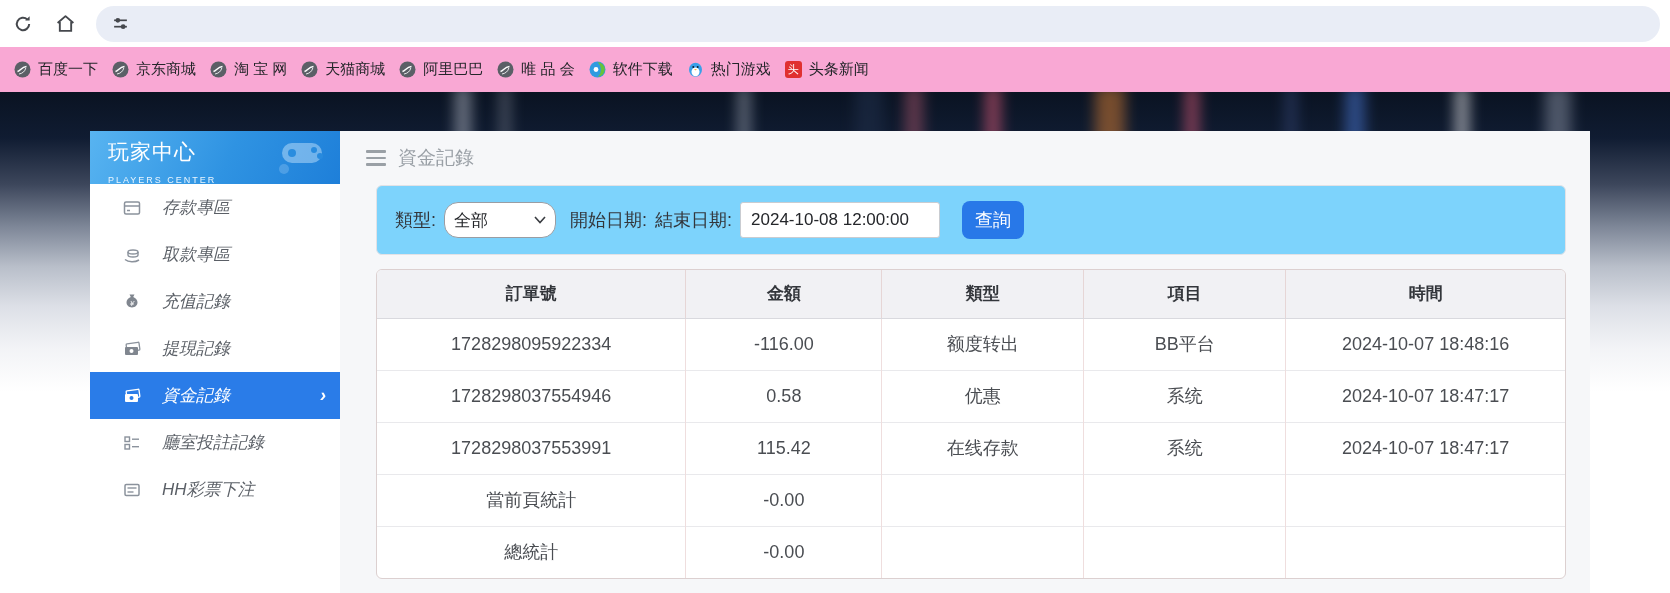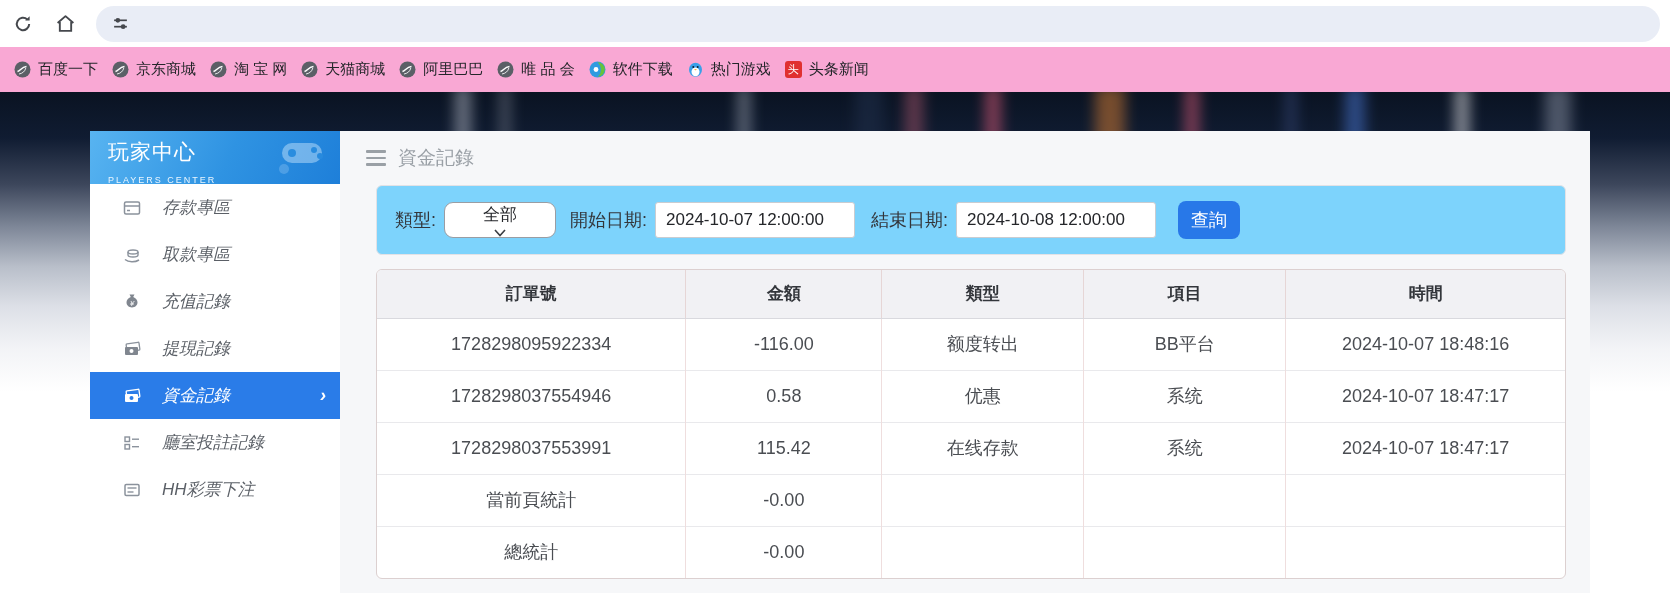--- a/index.html
+++ b/index.html
@@ -50,23 +50,23 @@
   
   .main { position:absolute; left:340px; top:39px; right:80px; bottom:0; background:#f6f7f9; }
   .main-head { display:flex; align-items:center; gap:12px; padding:14px 0 0 26px; height:40px; }
   .burger { width:20px; display:flex; flex-direction:column; gap:4px; cursor:pointer; }
   .burger span { height:2.5px; background:#9aa0a6; border-radius:1px; }
   .main-title { font-size:19px; color:#9aa0a6; }
 
   .filter-card { margin:14px 24px 0 36px; height:70px; background:#7dd3fc; border:1px solid #e2e2e6;
     border-radius:6px; display:flex; align-items:center; padding:0 18px; gap:8px; }
   .f-label { font-size:18px; color:#33363b; white-space:nowrap; }
-  .f-select { width:112px; height:36px; background:#fff; border:1px solid #9a9da3; border-radius:9px;
+  .f-select { width:112px; height:36px; background:#fff; border:1px solid #9a9da3; border-radius:14px;
     display:flex; align-items:center; justify-content:space-between; padding:0 9px; cursor:pointer;
-    font-size:17px; color:#24262a; margin-right:6px;flex-direction:column; }
+    font-size:17px; color:#24262a; margin-right:6px; }
   .f-input { width:200px; height:36px; background:#fff; border:1px solid #c9ccd1; border-radius:3px;
     font-size:17px; color:#24262a; padding:0 10px; font-family:"Liberation Sans",sans-serif; margin-right:8px; }
   .f-btn { width:62px; height:38px; background:#2878e8; color:#fff; border:none; border-radius:8px;
     font-size:18px; cursor:pointer; margin-left:6px; font-family:Liberation Sans, sans-serif; }
 
   .table-card { margin:14px 24px 0 36px; background:#fff; border:1px solid #dcd0d0; border-radius:6px; overflow:hidden; }
   table { width:100%; border-collapse:collapse; }
   th { height:48px; background:#f1f1f4; font-size:17px; color:#33363b; font-weight:bold;
     border-right:1px solid #e6d6d6; border-bottom:1px solid #d9d9de; }
   td { height:52px; text-align:center; font-size:18px; color:#4a4d52;
@@ -276,21 +276,20 @@
 
     <div class="filter-card">
       <span class="f-label">類型:</span>
       <div class="f-select">
         <span>全部</span>
         <svg width="12" height="8" viewBox="0 0 12 8">
             <polyline points="1,1 6,6.5 11,1" fill="none" stroke="#3a3d42" stroke-width="1.6"></polyline>
           </svg>
       </div>
       <span class="f-label">開始日期:</span>
-      <input class="f-input" value="2024-10-07 12:00:00" style="">
       <span class="f-label">結束日期:</span>
       <input class="f-input" value="2024-10-08 12:00:00" style="">
       <button class="f-btn">查詢</button>
     </div>
 
     <div class="table-card">
       <table>
         <colgroup>
             <col style="width:26%">
             <col style="width:16.5%">

